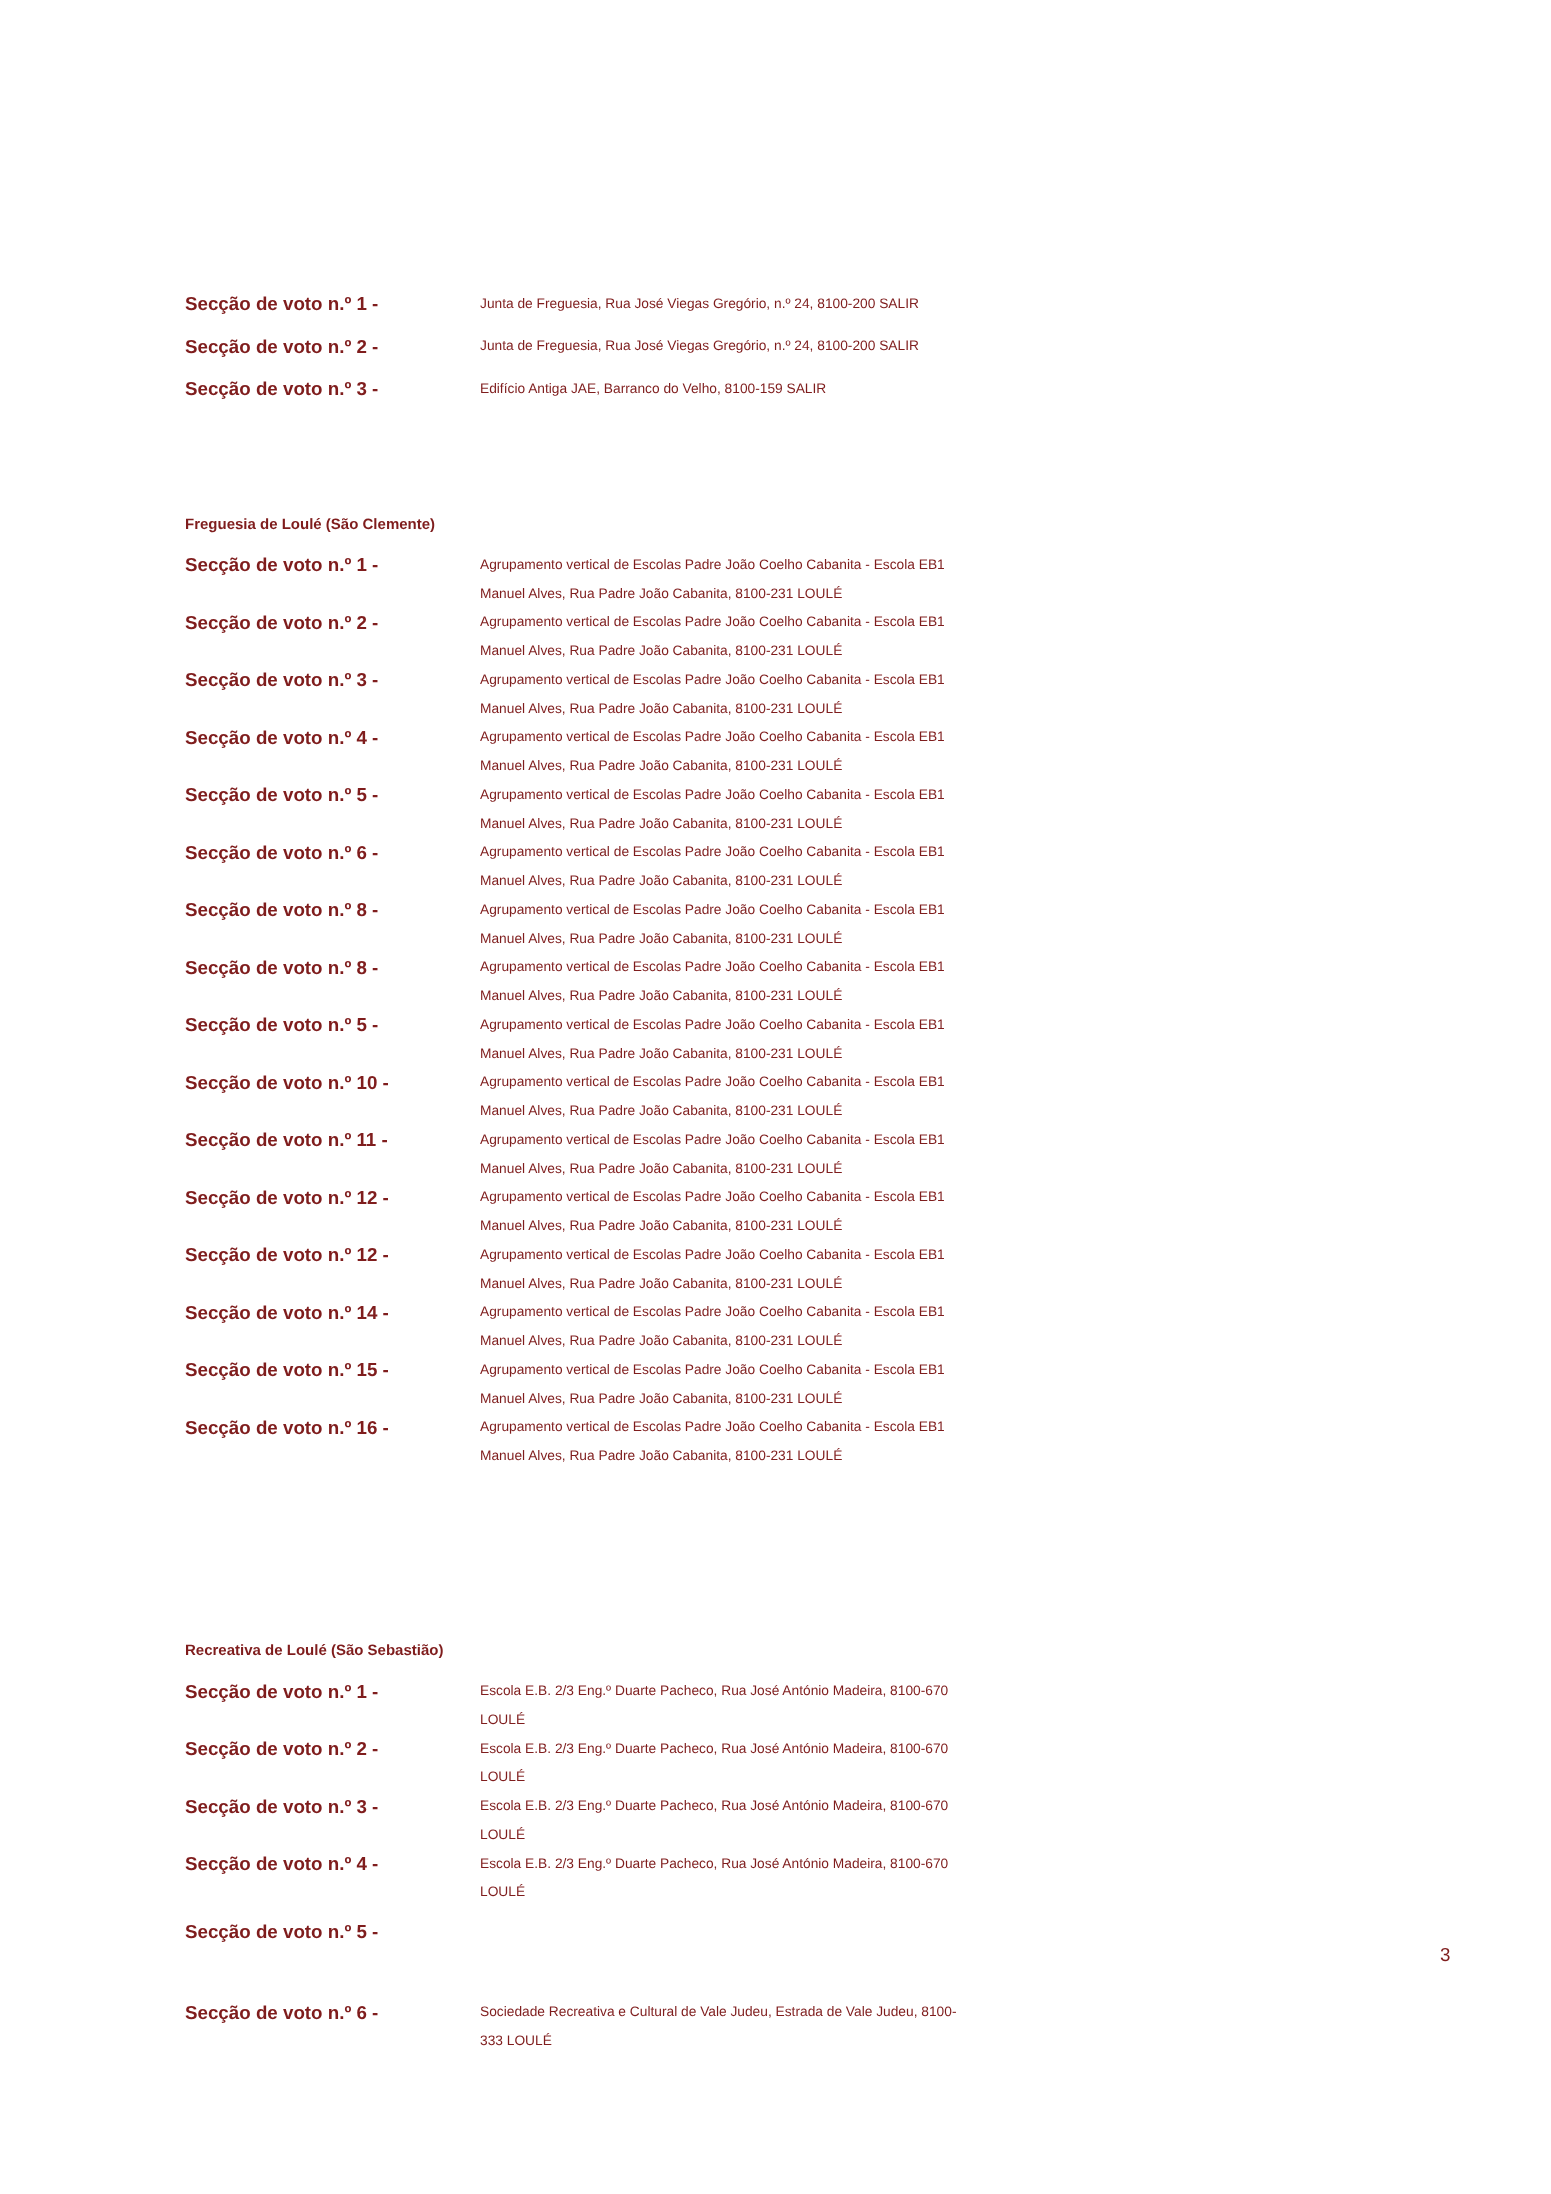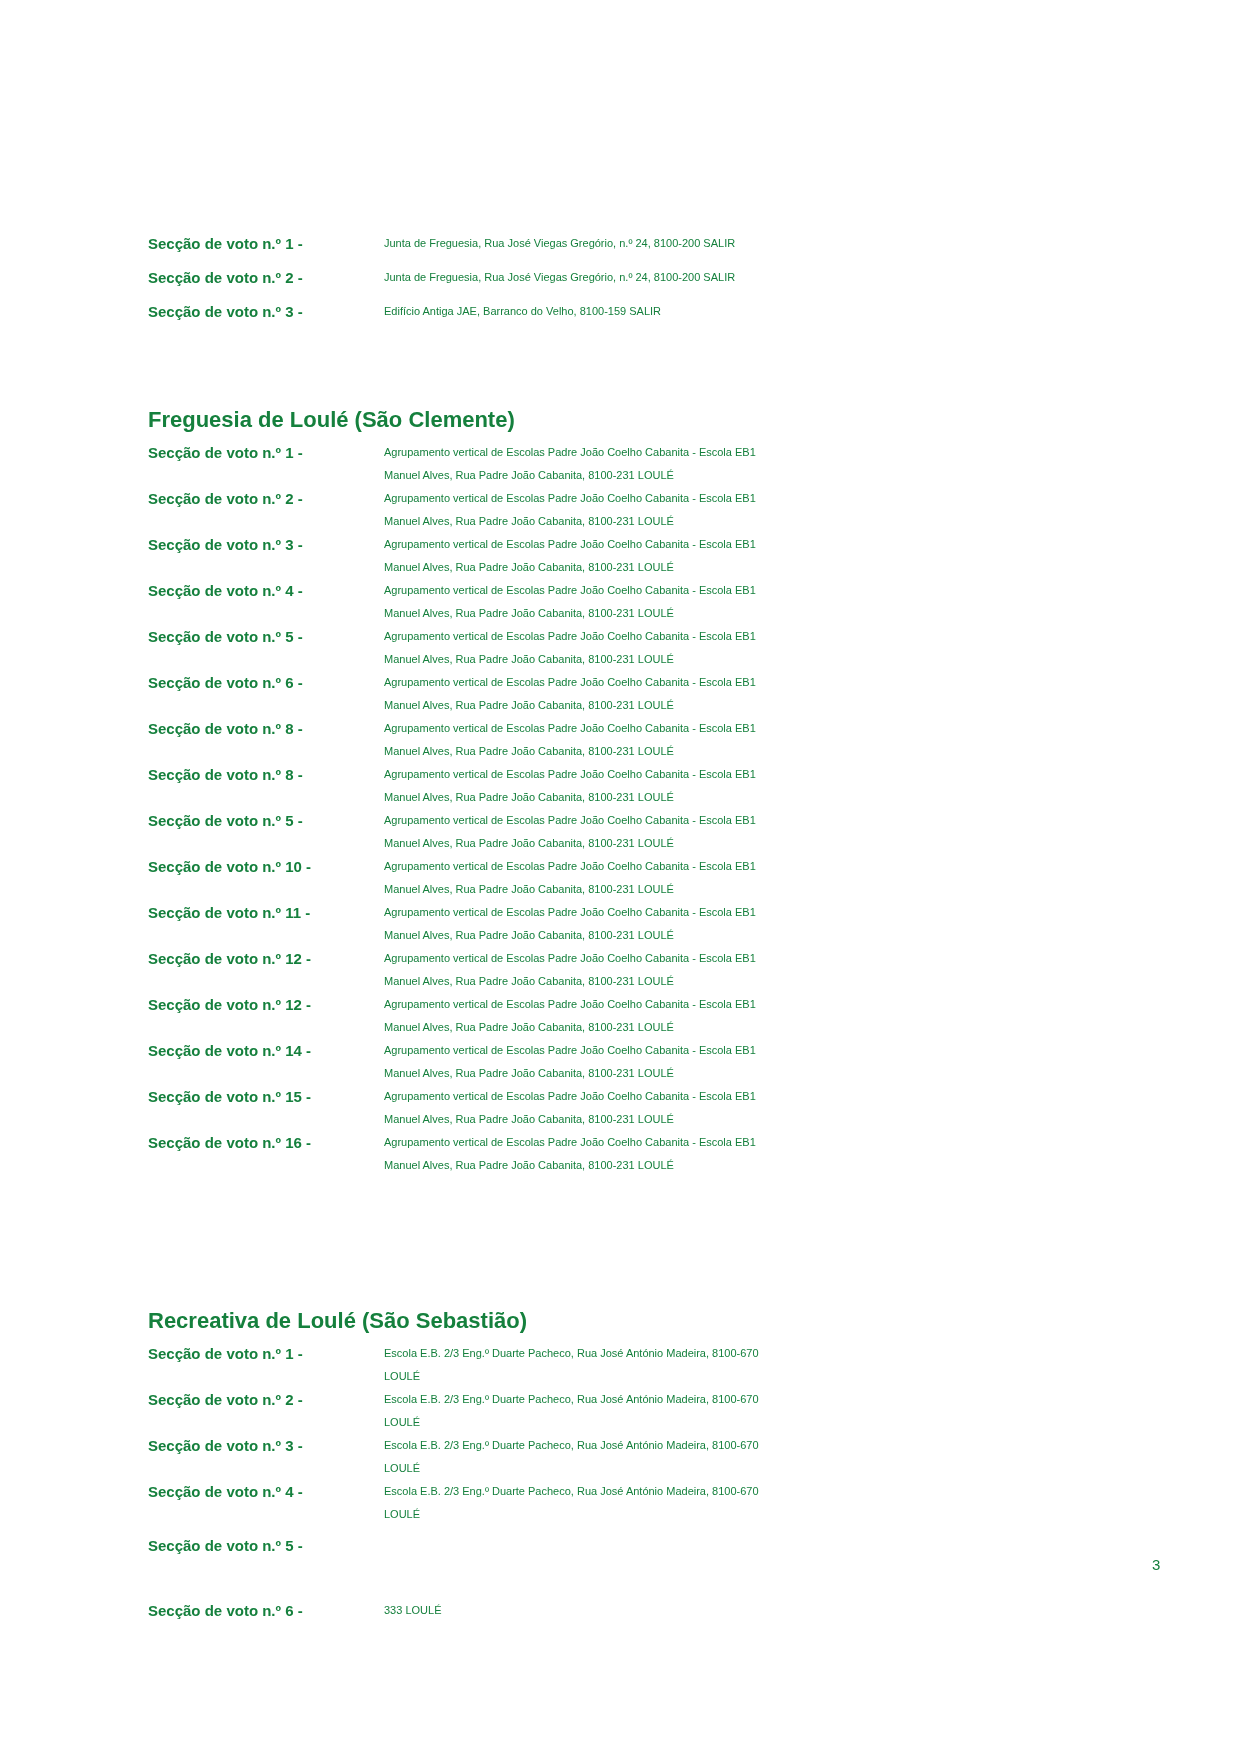--- a/index.html
+++ b/index.html
@@ -2,32 +2,32 @@
 <html><head>
 <meta charset="utf-8">
 <style>
   * { margin: 0; padding: 0; box-sizing: border-box; }
   html, body { background: #ffffff; }
   .page {
     position: relative;
     width: 1241px;
     height: 1755px;
     background: #ffffff;
-    color: #15803d;
+    color: #7f1d1d;
     font-family: "Liberation Sans", sans-serif;
     overflow: hidden;
   }
   .content {
     position: absolute;
     left: 148px;
     top: 232px;
     width: 984px;
   }
   .heading {
-    font-size: 22px;
+    font-size: 12px;
     font-weight: bold;
     line-height: 23px;
     margin-bottom: 10px;
     white-space: nowrap;
   }
   .entry { display: flex; align-items: flex-start; }
   .label {
     flex: 0 0 236px;
     font-size: 15px;
     font-weight: bold;
@@ -229,20 +229,21 @@
               <div class="address-line">Escola E.B. 2/3 Eng.º Duarte Pacheco, Rua José António Madeira, 8100-670</div>
               <div class="address-line">LOULÉ</div>
             </div>
   </div>
           <div class="entry">
     <div class="label">Secção de voto n.º 5 -</div>
   </div>
           <div class="entry">
     <div class="label">Secção de voto n.º 6 -</div>
     <div class="address">
+              <div class="address-line">Sociedade Recreativa e Cultural de Vale Judeu, Estrada de Vale Judeu, 8100-</div>
               <div class="address-line">333 LOULÉ</div>
             </div>
   </div>
         </div>
   </section>
     </div>
   <div class="page-number">3</div>
 </div>
 
 </body></html>

